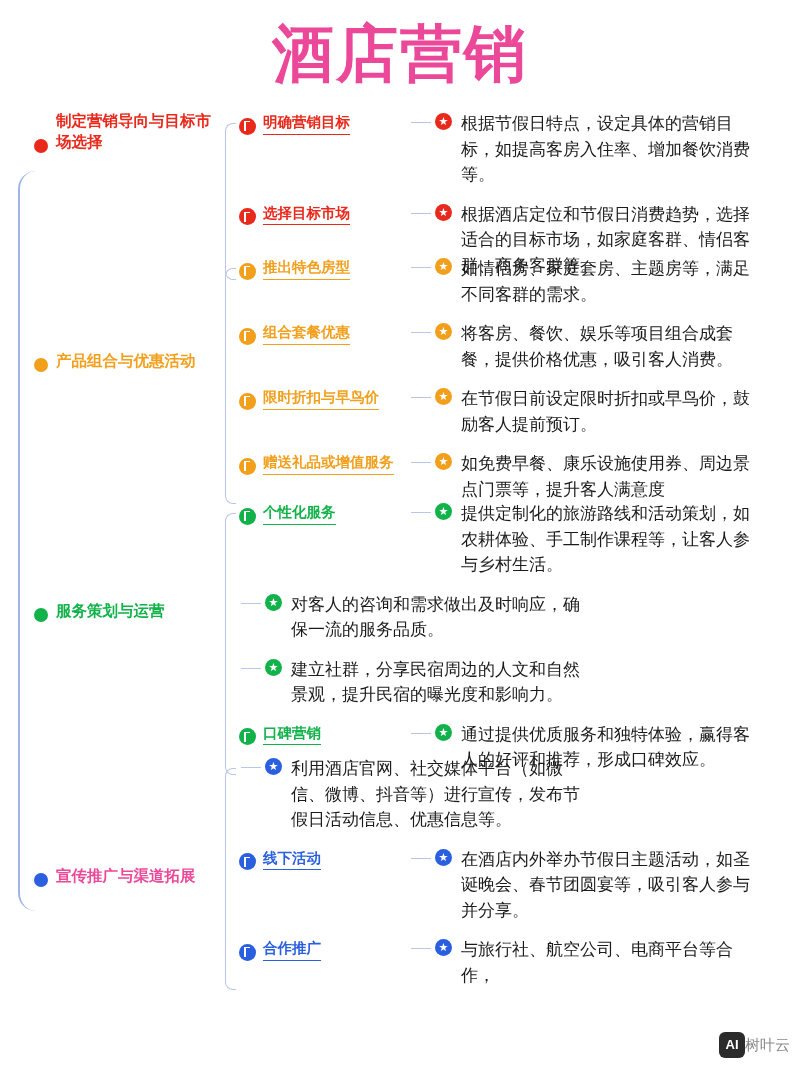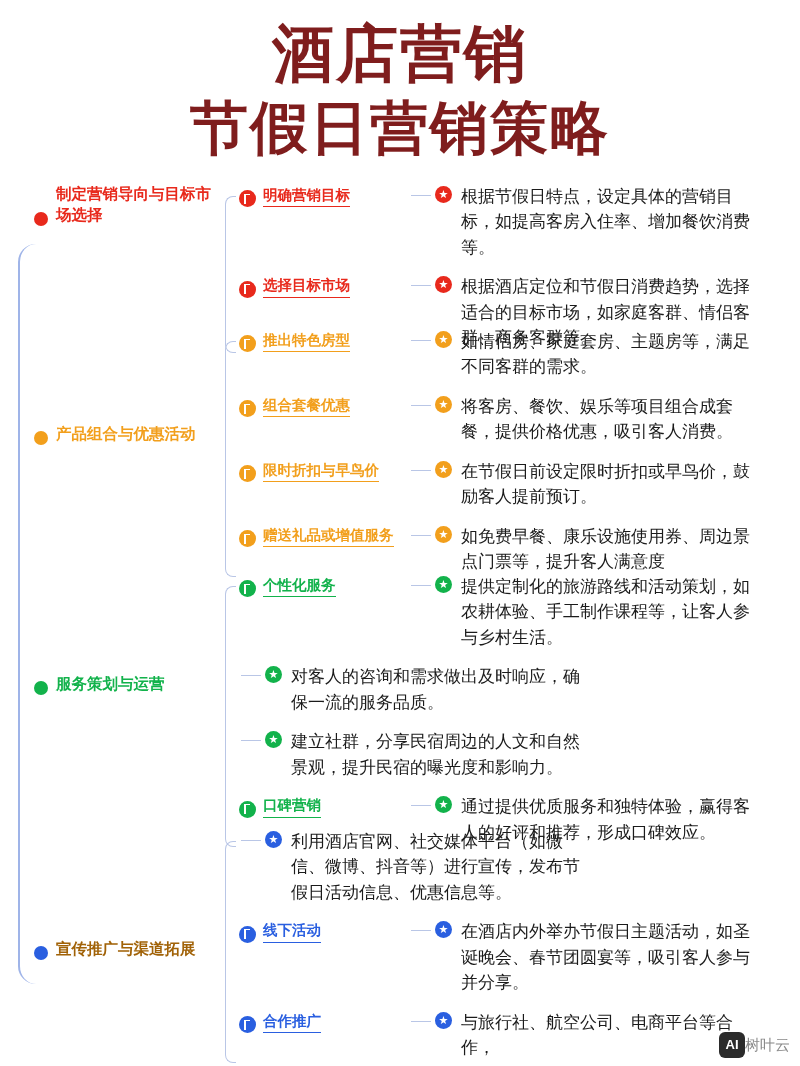--- a/index.html
+++ b/index.html
@@ -12,21 +12,21 @@
     overflow: hidden;
     position: relative;
   }
 
   
   .title-block {
     text-align: center;
     padding-top: 18px;
   }
   .title-line {
-    color: #7f1d1d;
+    color: #ec4899;
     font-weight: bold;
     font-size: 62px;
     line-height: 1.15;
     letter-spacing: 2px;
   }
   .title-line.second {
     font-size: 58px;
     margin-top: 6px;
   }
 
@@ -196,21 +196,20 @@
   .wm-text {
     color: #8a8a8a;
     font-size: 15px;
   }
 </style>
 </head>
 <body>
 
 <div class="title-block">
   <div class="title-line">酒店营销</div>
-  <div class="title-line second">节假日营销策略</div>
 </div>
 
 <div class="map">
   <div class="spine"></div>
 
   <div class="branch" style="top:0px;">
     <div class="l1">
       <span class="dot" style="background:#e8291c"></span>
       <span class="l1-label" style="color:#e8291c">制定营销导向与目标市场选择</span>
     </div>
@@ -337,21 +336,21 @@
           <span class="star" style="background:#12b24b">★</span>
           <span class="l3-text">通过提供优质服务和独特体验，赢得客人的好评和推荐，形成口碑效应。</span>
         </div>
       </div>
     </div>
   </div>
 
   <div class="branch" style="top:645px;">
     <div class="l1" style="padding-top:110px;">
       <span class="dot" style="background:#2a5fe0"></span>
-      <span class="l1-label" style="color:#a16207">宣传推广与渠道拓展</span>
+      <span class="l1-label" style="color:#ec4899">宣传推广与渠道拓展</span>
     </div>
     <div class="l1-conn"></div>
     <div class="l2col">
       <div class="row">
         <div class="dash"></div>
         <div class="l3">
           <span class="star" style="background:#2a5fe0">★</span>
           <span class="l3-text">利用酒店官网、社交媒体平台（如微信、微博、抖音等）进行宣传，发布节假日活动信息、优惠信息等。</span>
         </div>
       </div>

